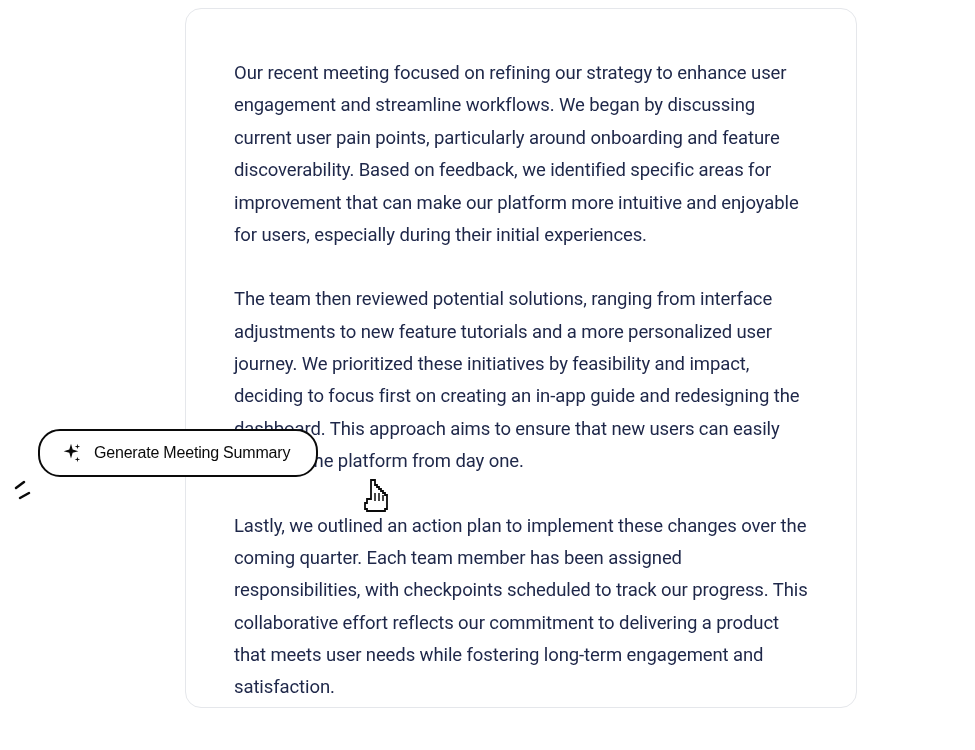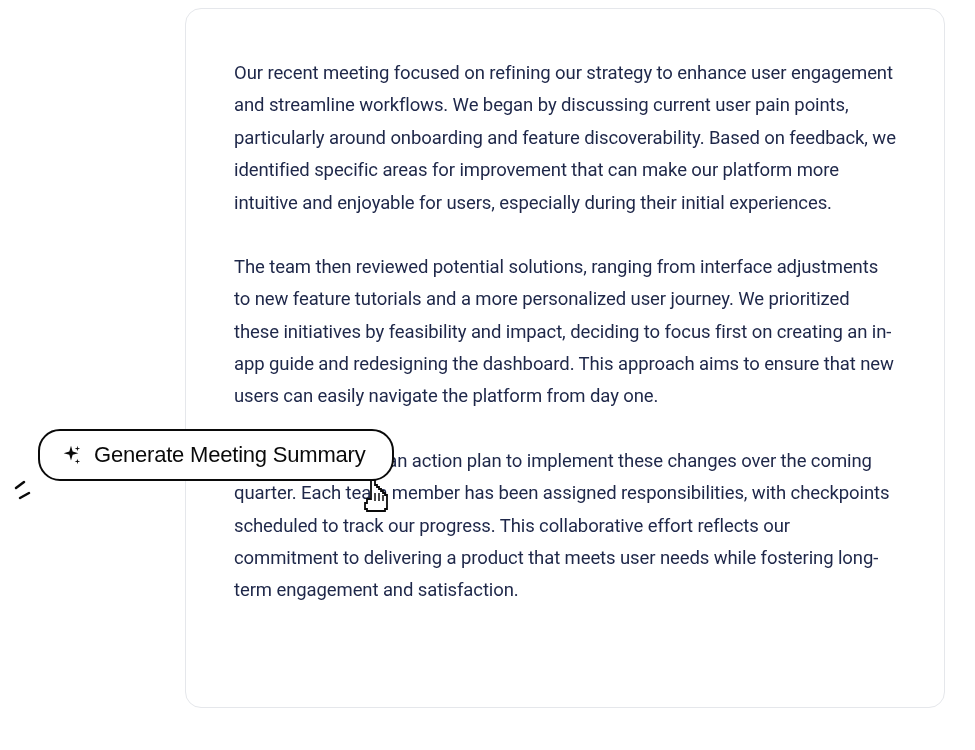--- a/index.html
+++ b/index.html
@@ -13,21 +13,21 @@
       background: #ffffff;
       width: 975px;
       height: 750px;
       position: relative;
     }
     
     .document-card {
       position: absolute;
       left: 185px;
       top: 8px;
-      width: 760px;
+      width: 672px;
       height: 700px;
       background: #ffffff;
       border: 1px solid #e5e7eb;
       border-radius: 16px;
       padding: 48px 48px;
     }
     
     .paragraph {
       font-size: 18.5px;
       line-height: 1.75;
@@ -55,21 +55,21 @@
       z-index: 10;
     }
     
     .sparkle-icon {
       width: 22px;
       height: 22px;
       flex-shrink: 0;
     }
     
     .button-label {
-      font-size: 22px;
+      font-size: 16px;
       font-weight: 500;
       color: #0a0a0a;
       letter-spacing: -0.2px;
     }
     
     .accent-lines {
       position: absolute;
       left: 14px;
       top: 480px;
       width: 28px;

